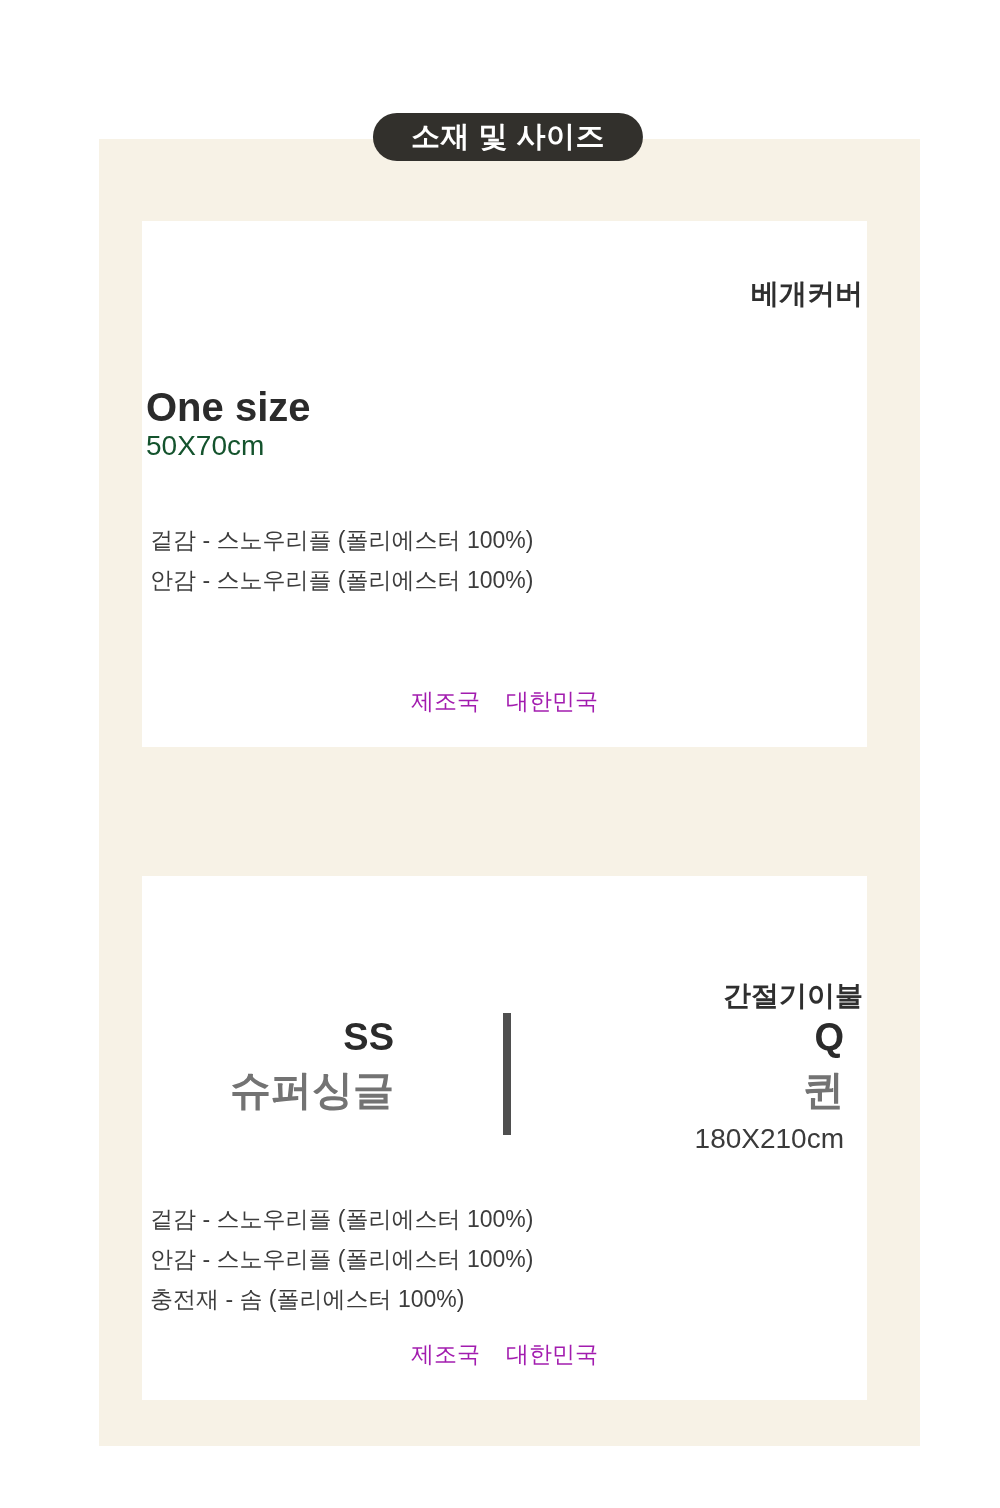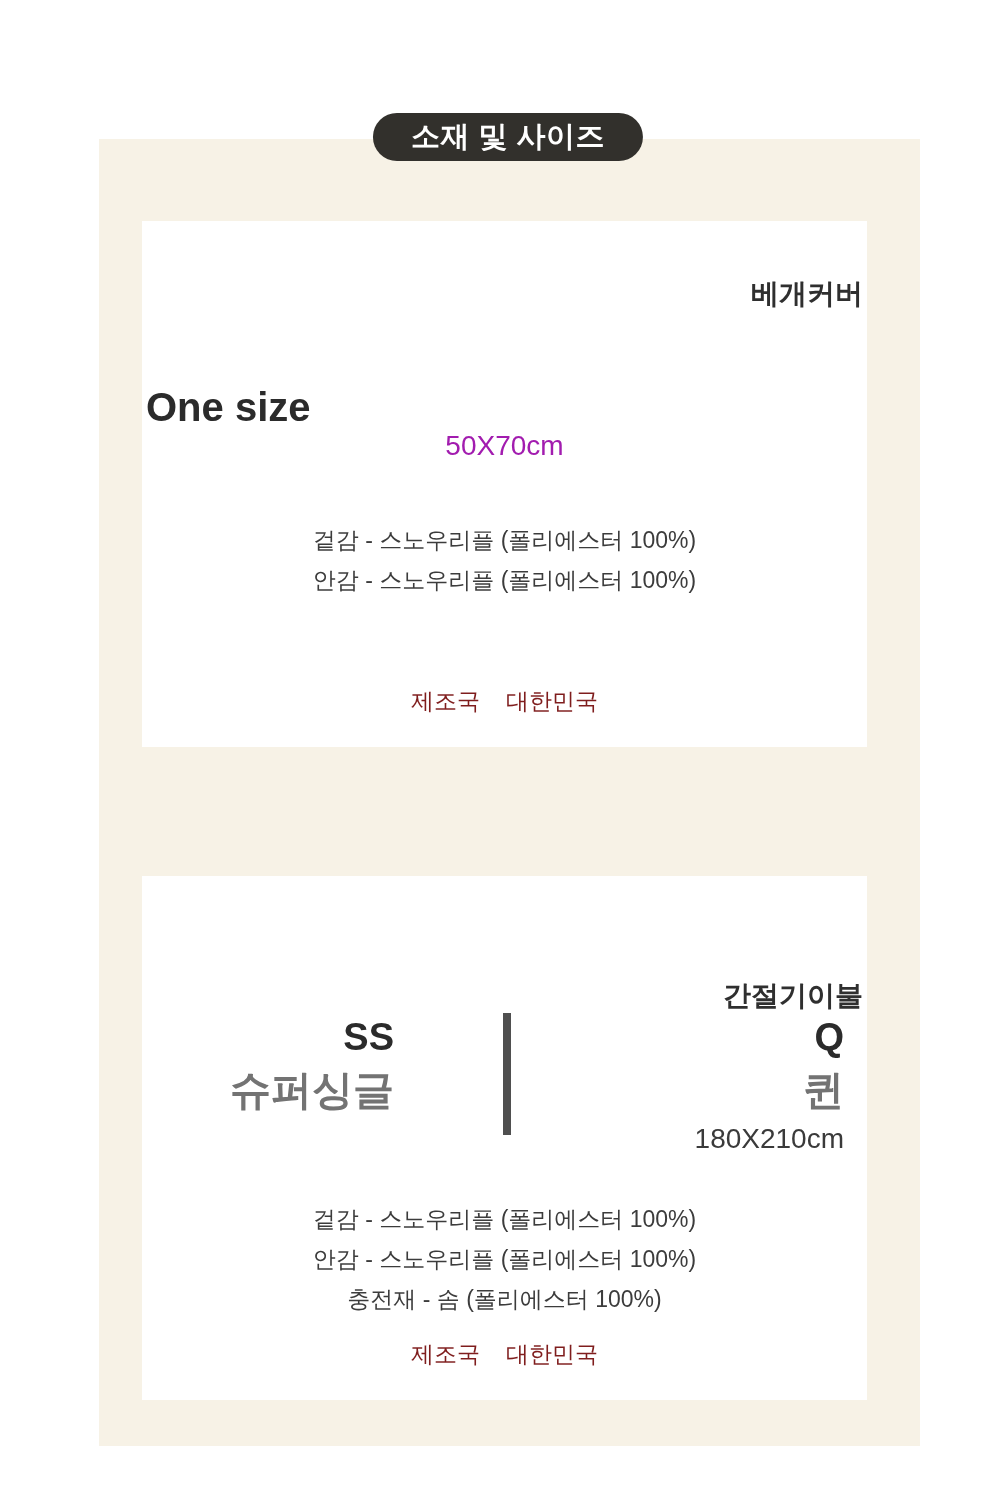--- a/index.html
+++ b/index.html
@@ -66,45 +66,43 @@
     text-align: left;
     font-size: 40px;
     line-height: 48px;
     font-weight: 700;
     color: #2b2b2b;
   }
   .one-size-dims {
     position: absolute;
     top: 204px;
     left: 0; width: 100%;
-    text-align: center;
     font-size: 28px;
     line-height: 34px;
     font-weight: 400;
-    color: #a21caf;
+    color: #14532d;
   }
   .materials {
     position: absolute;
     left: 0; width: 100%;
-    text-align: center;
     font-size: 23px;
     line-height: 32px;
     font-weight: 400;
     color: #3c3c3c;
   }
   .card-pillow .materials { top: 295px; }
   .card-comforter .materials { top: 319px; }
   .origin {
     position: absolute;
     left: 0; width: 100%;
     text-align: center;
     font-size: 23px;
     line-height: 32px;
     font-weight: 400;
-    color: #7f1d1d;
+    color: #a21caf;
   }
   .card-pillow .origin { top: 460px; }
   .card-comforter .origin { top: 458px; }
   .origin .origin-label { margin-right: 18px; }
   .size-col {
     position: absolute;
     top: 130px;
     width: 260px;
     text-align: right;
   }

